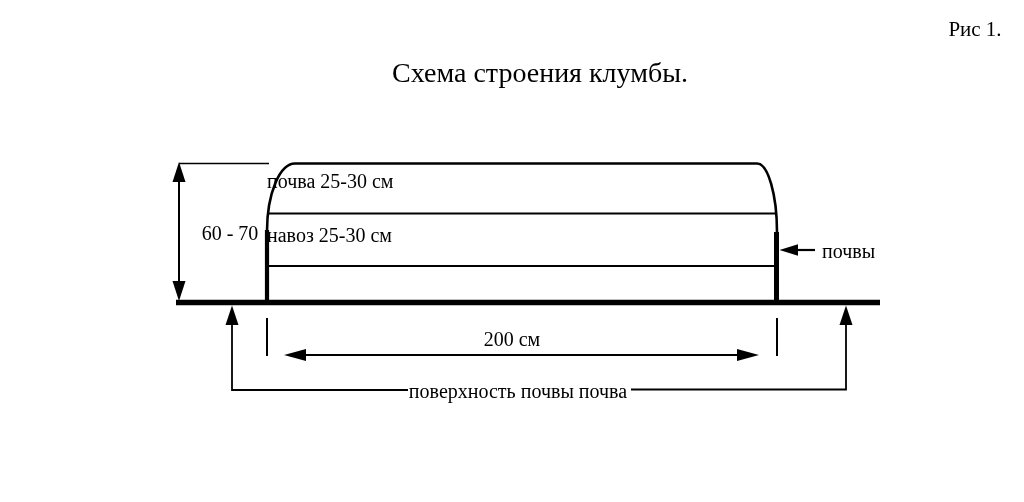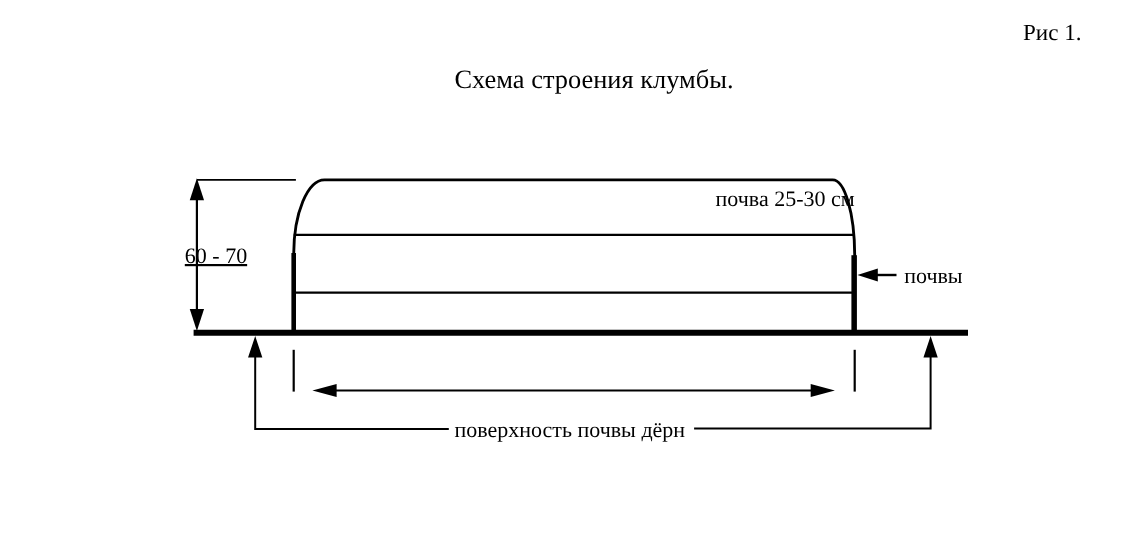--- a/index.html
+++ b/index.html
@@ -1,28 +1,28 @@
 <!DOCTYPE html>
 <html><head>
 <meta charset="utf-8">
 <style>
   html,body{margin:0;padding:0;background:#fff;}
   .stage{
     position:relative;width:1024px;height:502px;background:#fff;overflow:hidden;
     font-family:"Liberation Serif","DejaVu Serif",serif;color:#000;
   }
   .stage svg{position:absolute;left:0;top:0;}
-  .txt{position:absolute;white-space:nowrap;font-size:20px;line-height:22px;color:#000;}
+  .txt{position:absolute;white-space:nowrap;font-size:20px;line-height:22px;color:#000;text-align:center;}
   .fig-number{left:930px;top:18px;width:90px;font-size:21px;}
-  .fig-title{left:220px;top:62px;width:640px;text-align:center;font-size:24px;}
-  .layer-label{left:267px;width:510px;text-align:right;}
+  .fig-title{left:220px;top:62px;width:640px;text-align:center;font-size:28px;}
+  .layer-label{left:267px;width:510px;text-align:left;}
   .layer-1{top:170px;}
   .layer-2{top:224px;}
   .layer-3{top:276px;}
-  .height-dim{left:168px;top:222px;width:100px;text-align:left;line-height:23px;text-decoration:underline;}
+  .height-dim{left:180px;top:222px;width:100px;text-align:center;line-height:23px;}
   .height-dim span{display:block;}
   .turf-label{left:822px;top:240px;}
   .width-dim{left:262px;top:328px;width:500px;text-align:center;}
   .ground-label{left:318px;top:380px;width:400px;text-align:center;}
 </style>
 </head>
 <body>
 
 <div class="stage">
 
@@ -66,22 +66,24 @@
     <g>
       <polyline points="846,322 846,389.5 631,389.5" fill="none" stroke="#000" stroke-width="1.8"></polyline>
       <polygon points="846,305.5 839.5,325 852.5,325" fill="#000"></polygon>
     </g>
   </svg>
 
   <div class="txt fig-number">Рис 1.</div>
   <div class="txt fig-title">Схема строения клумбы.</div>
 
   <div class="txt layer-label layer-1">почва 25-30 см</div>
+  <div class="txt layer-label layer-2">навоз 25-30 см</div>
 
   <div class="txt height-dim">
     <span>60 - 70</span>
   </div>
 
   <div class="txt turf-label">почвы</div>
 
+  <div class="txt width-dim">200 см</div>
 
-  <div class="txt ground-label">поверхность почвы дёрн</div>
+  <div class="txt ground-label">поверхность почвы почва</div>
 </div>
 
 </body></html>

